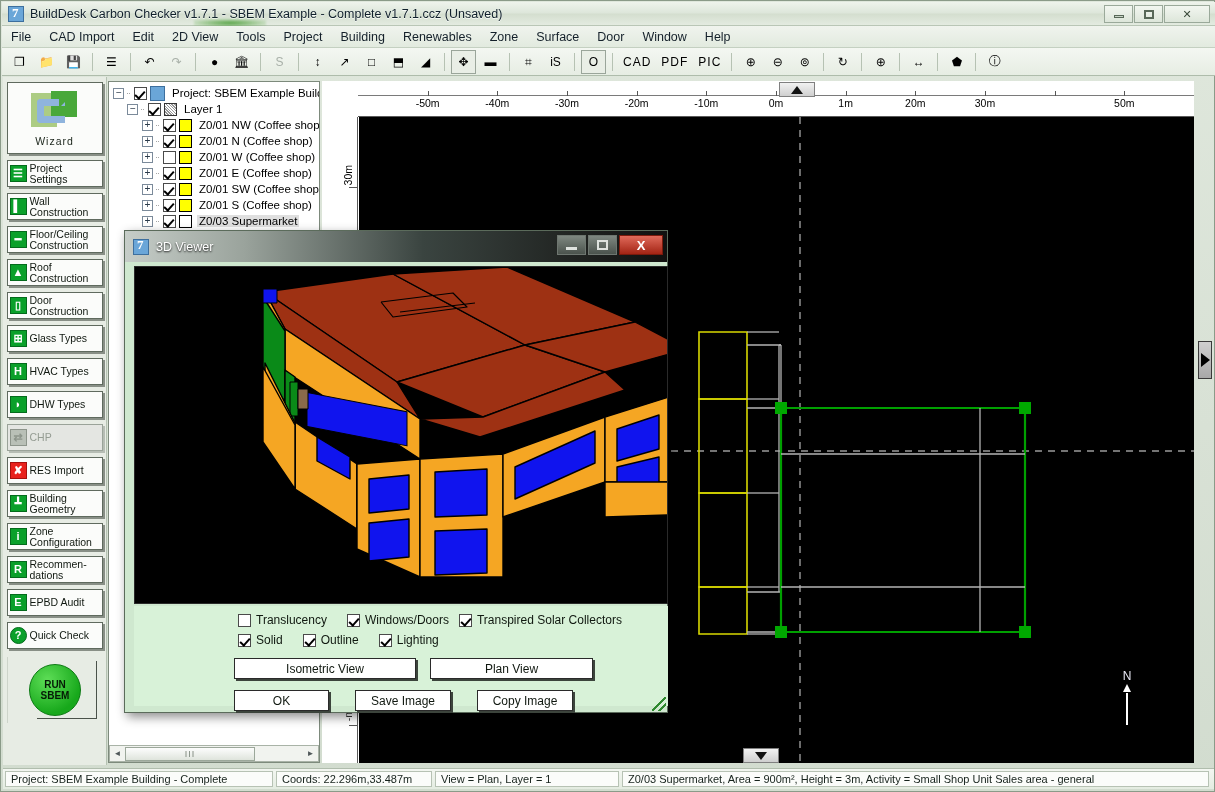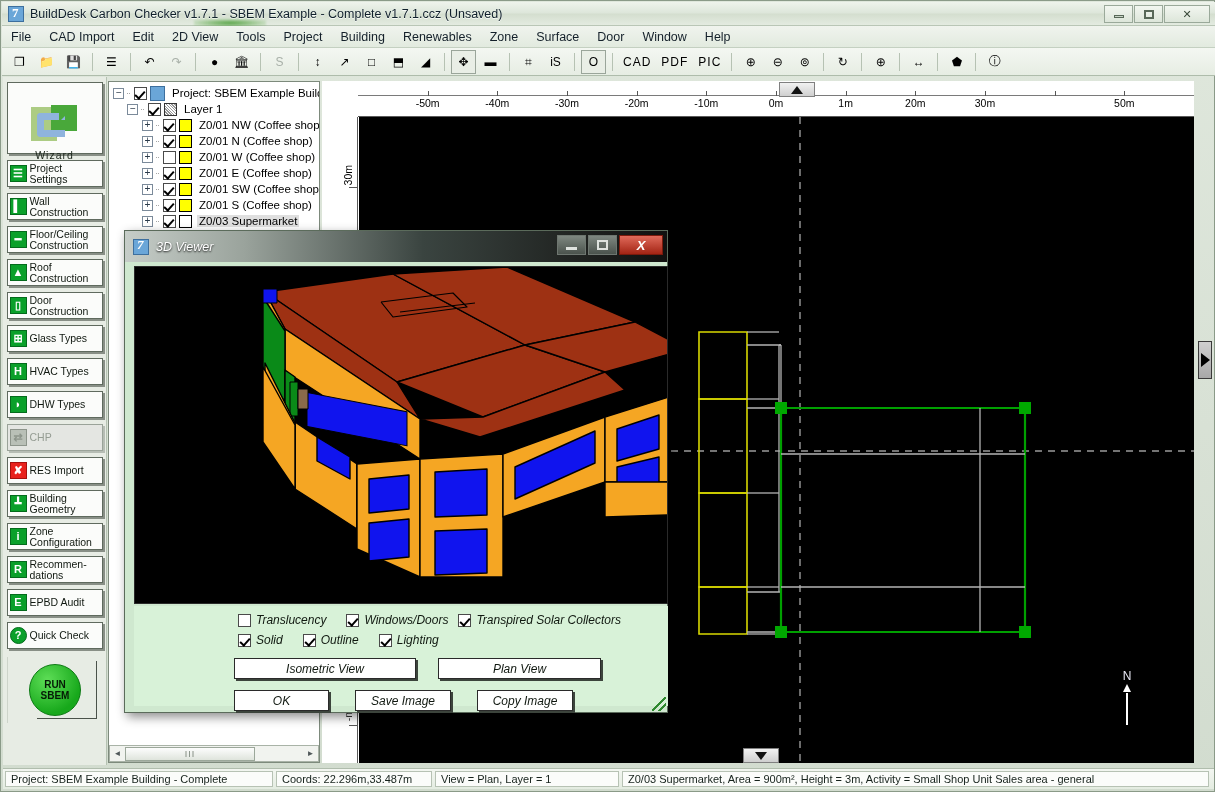--- a/index.html
+++ b/index.html
@@ -96,21 +96,21 @@
     position: relative;
     width: 96px; margin: 0 auto 6px auto;
     background: #fbfcfa;
     border: 1px solid #5f6a5e;
     box-shadow: 2px 2px 0 #888f86;
     display: flex; align-items: center;
     min-height: 27px;
     padding: 1px 2px;
     cursor: default;
   }
-  .sb-btn.wizard { height: 72px; display: block; text-align: center; padding-top: 20px; }
+  .sb-btn.wizard { height: 72px; display: block; text-align: center; padding-top: 6px; }
   .sb-btn.disabled { background: #e4e6e2; border-color: #9aa399; box-shadow: 2px 2px 0 #b6bdb4; }
   .sb-ico {
     width: 17px; height: 17px; flex: none; margin-right: 3px;
     background: #0aa02a; border: 1px solid #046b1c;
     display: flex; align-items: center; justify-content: center;
     color: #fff; font-size: 11px; font-weight: bold; line-height: 1;
   }
   .sb-ico.red { background: #e8211c; border-color: #a60f0c; }
   .sb-ico.grey { background: #b9c0b7; border-color: #8d958b; color: #8d958b; }
   .sb-ico.round { border-radius: 50%; }
@@ -266,21 +266,20 @@
     padding: 0 5px; margin-right: 3px; white-space: nowrap; overflow: hidden;
   }
 
   
   #viewer {
     position: absolute; left: 123px; top: 229px; width: 544px; height: 483px;
     border: 1px solid #5b6b5b;
     background: #cfe8cf;
     box-shadow: 3px 4px 10px rgba(0,0,0,0.45);
     z-index: 30;
-    font-style: italic;
   }
   #viewer .v-title {
     height: 31px; background: linear-gradient(to right, #c6cdc8 0%, #9aa39c 22%, #3a4440 55%, #11100f 100%);
     display: flex; align-items: center; position: relative;
   }
   #viewer .v-title .vicon {
     width: 16px; height: 16px; margin-left: 8px; margin-right: 7px;
     background: #6aa6d8; border: 1px solid #3d6f9e; position: relative; flex: none;
   }
   #viewer .v-title .vicon::after {
@@ -826,21 +825,21 @@
         </div>
         <div class="chk">
           <div class="chkbox on"></div>
           <span>Outline</span>
         </div>
         <div class="chk">
           <div class="chkbox on"></div>
           <span>Lighting</span>
         </div>
       </div>
-      <div style="display:flex;gap:22px;padding-left:100px;padding-top:11px;">
+      <div style="display:flex;gap:14px;padding-left:100px;padding-top:11px;">
         <div class="vbtn" style="width:182px;">Isometric View</div>
         <div class="vbtn" style="width:163px;">Plan View</div>
       </div>
       <div style="display:flex;gap:26px;padding-left:100px;padding-top:11px;">
         <div class="vbtn" style="width:95px;">OK</div>
         <div class="vbtn" style="width:96px;">Save Image</div>
         <div class="vbtn" style="width:96px;">Copy Image</div>
       </div>
     </div>
     <div class="grip"></div>

